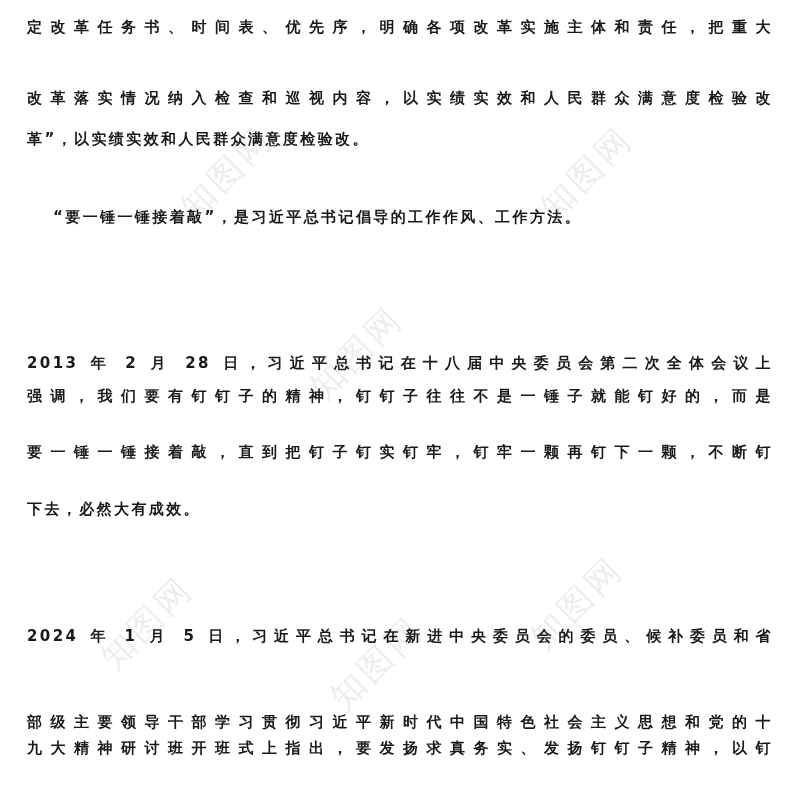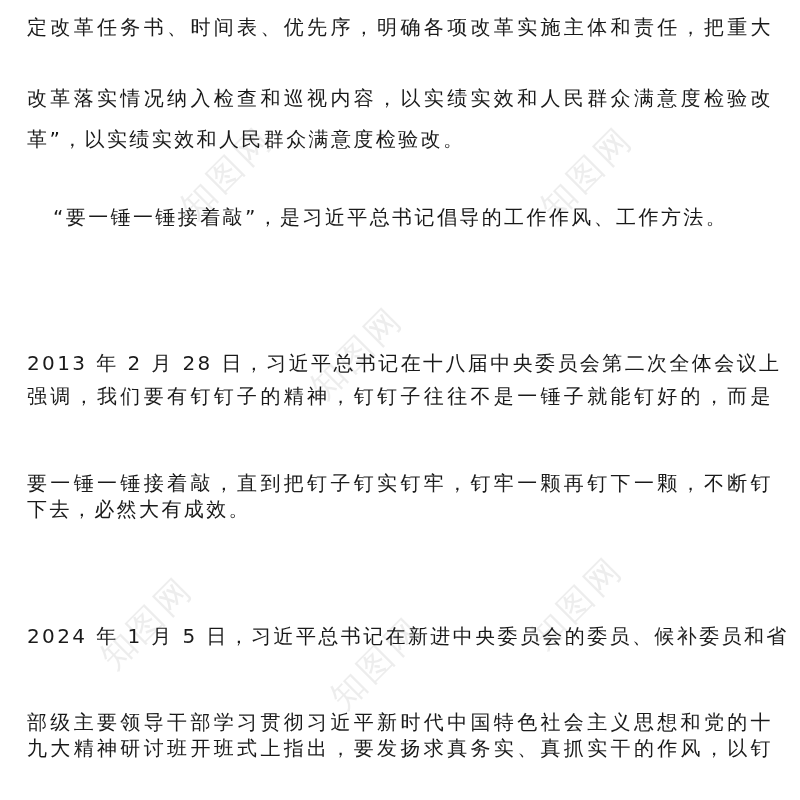--- a/index.html
+++ b/index.html
@@ -19,25 +19,26 @@
       position: absolute;
       left: 0; top: 0;
       width: 800px; height: 800px;
     }
     .line {
       position: absolute;
       left: 27px;
       width: 746px;
       height: 30px;
       line-height: 30px;
-      font-size: 20px;
+      font-size: 15px;
       letter-spacing: 2.4px;
       white-space: nowrap;
       text-align: justify;
       text-align-last: justify;
+      font-weight: bold;
     }
     .line.last {
       text-align-last: left;
     }
     .line.indent {
       left: 53px;
       width: 720px;
     }
     .watermark {
       position: absolute;
@@ -68,23 +69,23 @@
     <div class="line last" style="top:124px;">革”，以实绩实效和人民群众满意度检验改。</div>
   </div>
 
   <div>
     <div class="line last indent" style="top:202px;">“要一锤一锤接着敲”，是习近平总书记倡导的工作作风、工作方法。</div>
   </div>
 
   <div>
     <div class="line" style="top:309px;margin-top:39px;">2013 年 2 月 28 日，习近平总书记在十八届中央委员会第二次全体会议上</div>
     <div class="line" style="top:381px;">强调，我们要有钉钉子的精神，钉钉子往往不是一锤子就能钉好的，而是</div>
-    <div class="line" style="top:437px;margin-top:31px;">要一锤一锤接着敲，直到把钉子钉实钉牢，钉牢一颗再钉下一颗，不断钉</div>
+    <div class="line" style="top:437px;">要一锤一锤接着敲，直到把钉子钉实钉牢，钉牢一颗再钉下一颗，不断钉</div>
     <div class="line last" style="top:494px;">下去，必然大有成效。</div>
   </div>
 
   <div>
     <div class="line" style="top:621px;">2024 年 1 月 5 日，习近平总书记在新进中央委员会的委员、候补委员和省</div>
     <div class="line" style="top:707px;">部级主要领导干部学习贯彻习近平新时代中国特色社会主义思想和党的十</div>
-    <div class="line" style="top:733px;">九大精神研讨班开班式上指出，要发扬求真务实、真抓实干的作风，以钉</div>
+    <div class="line" style="top:733px;">九大精神研讨班开班式上指出，要发扬求真务实、发扬钉钉子精神，以钉</div>
   </div>
 
 </div>
 
 </body></html>

